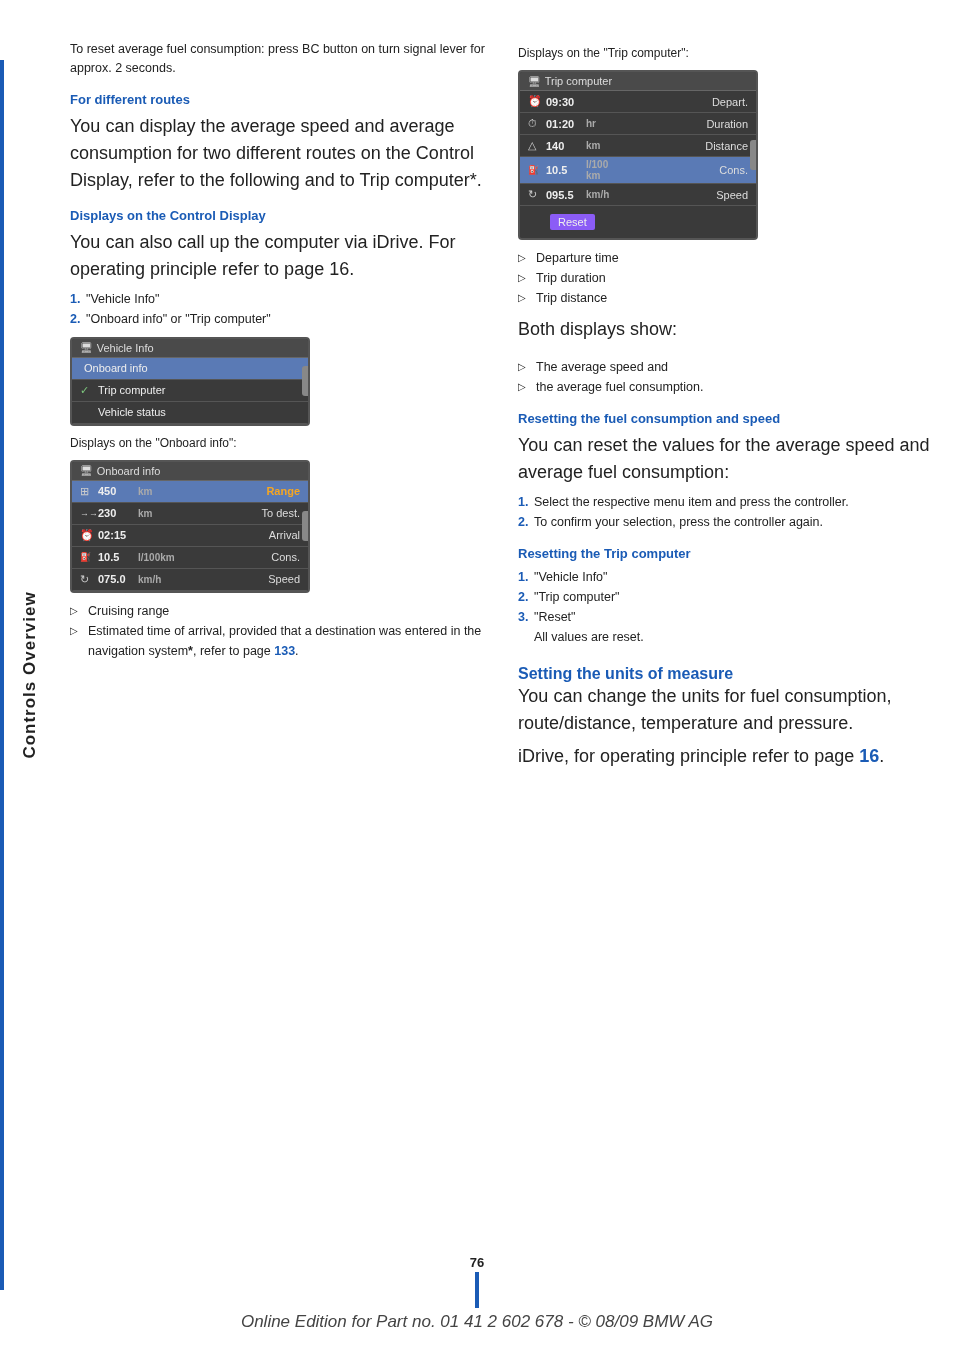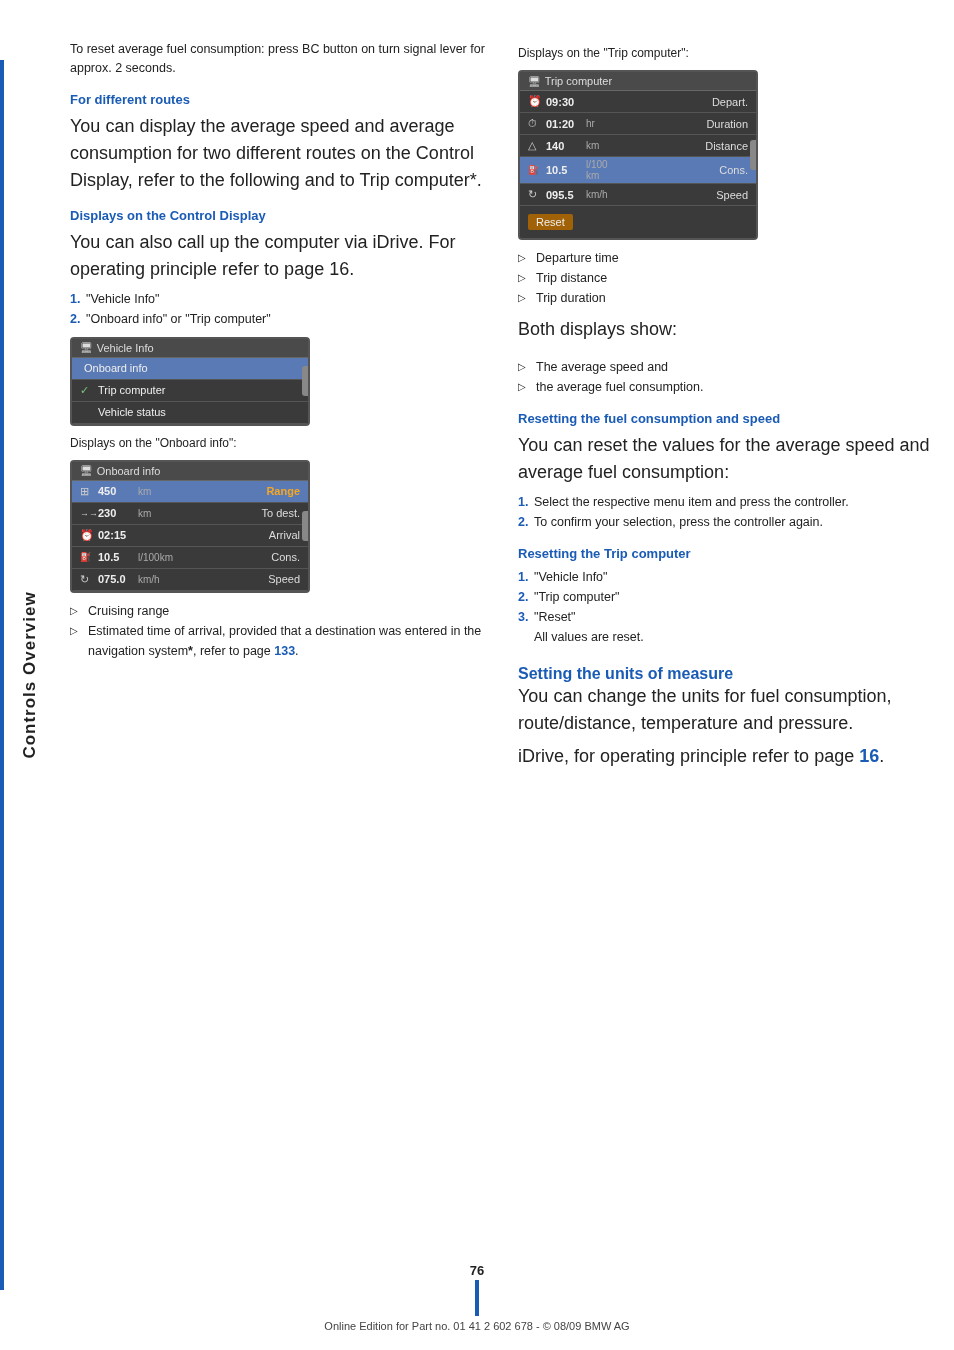--- a/index.html
+++ b/index.html
@@ -157,20 +157,21 @@
       color: #eee;
       font-size: 11px;
       font-weight: bold;
       text-align: left;
       padding-right: 4px;
     }
     .screen-unit {
       width: 36px;
       color: #aaa;
       font-size: 10px;
+      font-weight: bold;
     }
     .screen-label {
       flex: 1;
       color: #ddd;
       font-size: 11px;
       text-align: right;
     }
     .screen-label.highlighted {
       color: #f5a623;
       font-weight: bold;
@@ -179,22 +180,22 @@
       color: #7ec87e;
       font-size: 11px;
       width: 14px;
     }
     .screen-menu-item {
       color: #eee;
       font-size: 11px;
       padding-left: 4px;
     }
     .screen-reset-bar {
-      background: #a16207;
-      margin: 4px 2px;
+      background: #8b5cf6;
+      margin: 4px 24px;
       border-radius: 2px;
       padding: 2px 8px;
       color: #eee;
       font-size: 11px;
       display: inline-block;
     }
     .screen-knob {
       position: absolute;
       right: -8px;
       top: 50%;
@@ -229,23 +230,24 @@
       flex-direction: column;
       align-items: center;
     }
     .footer-line {
       width: 4px;
       height: 36px;
       background: #1a5bb5;
       margin-bottom: 4px;
     }
     .footer-text {
-      font-size: 11px;
+      font-size: 17px;
       color: #444;
       text-align: left;
+      font-style: italic;
     }
     .footer-page-num {
       font-size: 13px;
       color: #222;
       font-weight: bold;
       margin-bottom: 2px;
       text-align: center;
     }
     .bold-ref {
       font-weight: bold;
@@ -395,22 +397,22 @@
           </div>
           <div style="padding:4px 6px;">
             <span class="screen-reset-bar">Reset</span>
           </div>
         </div>
         <div class="screen-knob"></div>
       </div>
 
       <ul class="bullet-list" style="margin-top:8px;">
         <li>Departure time</li>
+        <li>Trip duration</li>
         <li>Trip distance</li>
-        <li>Trip duration</li>
       </ul>
 
       <p style="font-size:18px;margin-bottom:14px;">Both displays show:</p>
       <ul class="bullet-list">
         <li>The average speed and</li>
         <li>the average fuel consumption.</li>
       </ul>
 
       <div class="section-heading">Resetting the fuel consumption and speed</div>
       <p>You can reset the values for the average speed and average fuel consumption:</p>

